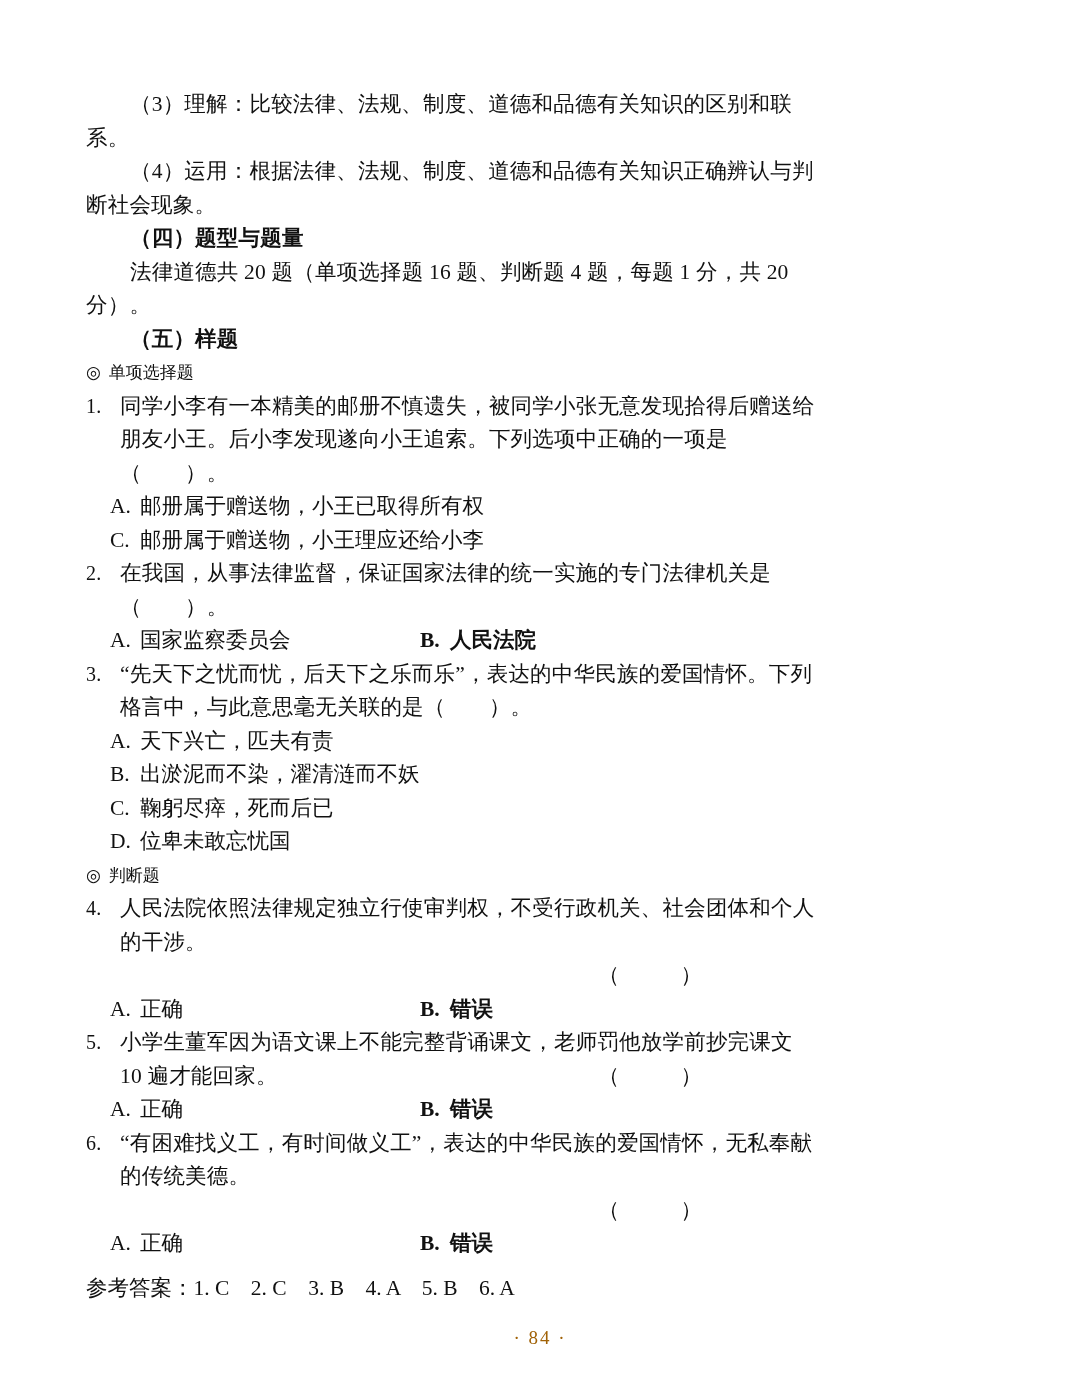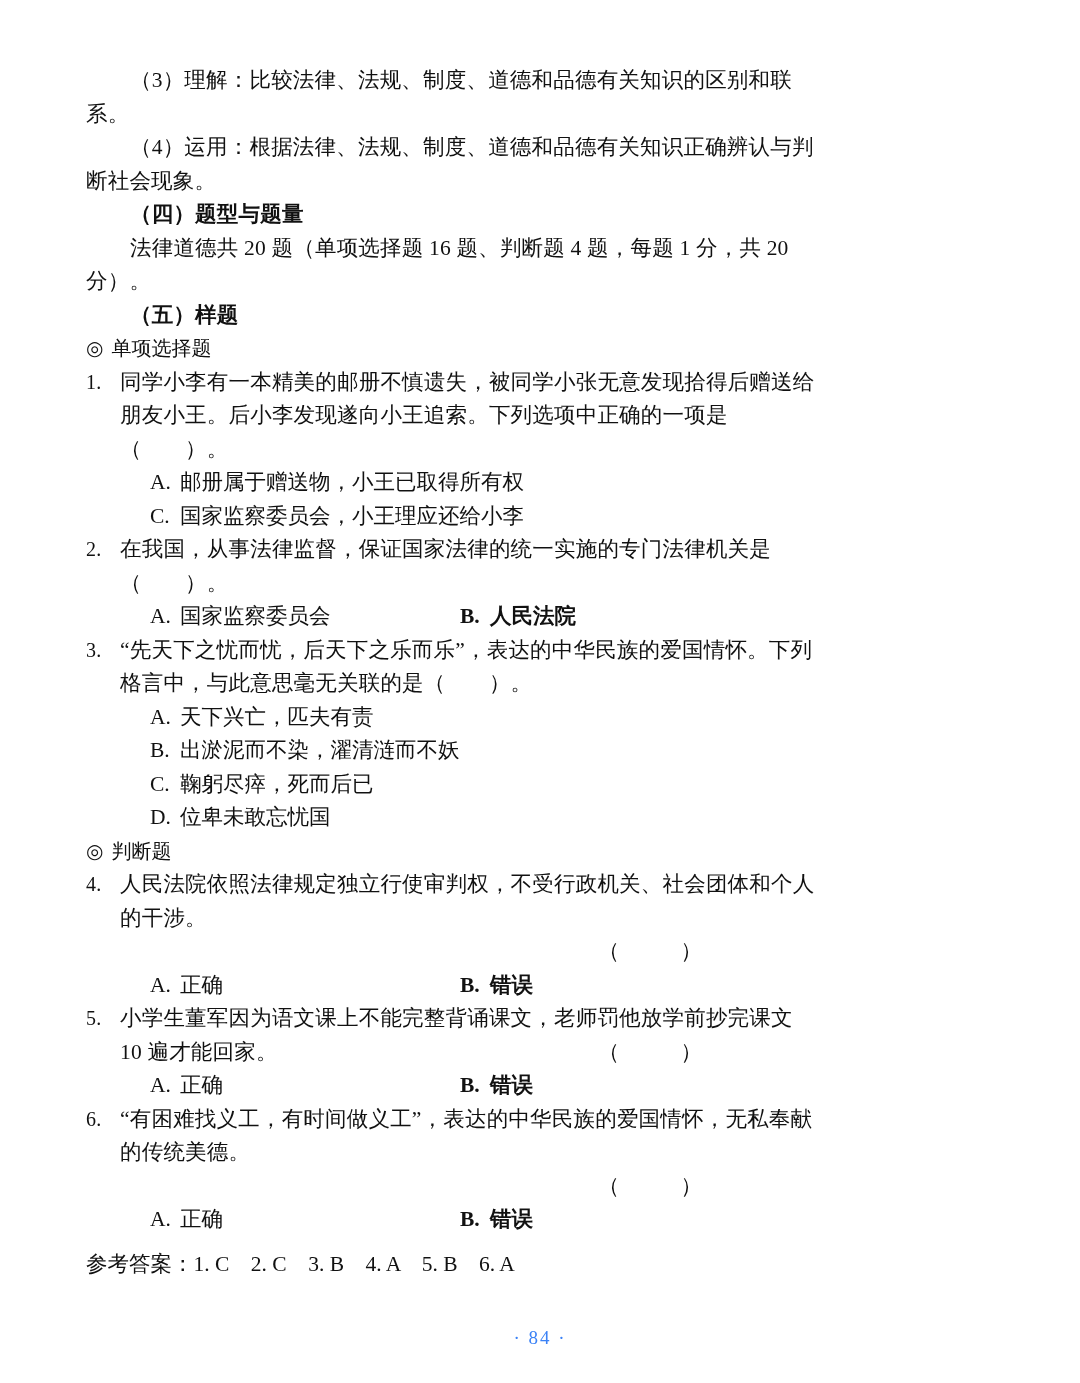--- a/index.html
+++ b/index.html
@@ -13,21 +13,21 @@
     position: relative;
     font-family: "Liberation Serif", "DejaVu Serif", serif;
     color: #111111;
   }
   .page {
     position: absolute;
     left: 0; top: 0;
     width: 904px;
     height: 1383px;
     box-sizing: border-box;
-    padding: 64px 86px 40px 86px;
+    padding: 88px 86px 40px 86px;
   }
   .line {
     font-size: 21.5px;
     line-height: 33.5px;
     letter-spacing: 0.2px;
     white-space: pre-wrap;
   }
   
   .indent2 { text-indent: 44px; }
   .hang-num {
@@ -37,21 +37,21 @@
   .hang-num .num {
     width: 34px;
     flex: 0 0 34px;
     font-size: 20px;
     line-height: 33.5px;
   }
   .hang-num .body {
     flex: 1 1 auto;
   }
   .choices {
-    margin-left: 64px;
+    margin-left: 24px;
   }
   .choice-row {
     display: flex;
   }
   .choice-row .c-left {
     width: 310px;
     flex: 0 0 310px;
   }
   .choice-row .c-right {
     flex: 1 1 auto;
@@ -59,21 +59,21 @@
   }
   .choice {
     font-size: 21.5px;
     line-height: 33.5px;
   }
   .choice .lab {
     display: inline-block;
     min-width: 30px;
   }
   .section-mark {
-    font-size: 20px;
+    font-size: 17px;
     line-height: 33.5px;
   }
   .section-mark .circ {
     margin-right: 8px;
   }
   .bold-head {
     font-weight: 700;
   }
   .tf-blank {
     text-align: right;
@@ -88,21 +88,21 @@
     margin-top: 11px;
   }
   .footer {
     position: absolute;
     left: 0;
     bottom: 34px;
     width: 1080px;
     text-align: center;
     font-size: 19px;
     letter-spacing: 2px;
-    color: #3b82f6;
+    color: #a16207;
   }
 </style>
 </head>
 <body>
 
 <div class="page">
 
   <div class="line indent2">（3）理解：比较法律、法规、制度、道德和品德有关知识的区别和联系。</div>
   <div class="line indent2">（4）运用：根据法律、法规、制度、道德和品德有关知识正确辨认与判断社会现象。</div>
 
@@ -113,21 +113,21 @@
   <div class="section-mark">
     <span class="circ">◎</span><span>单项选择题</span>
   </div>
 
   <div class="hang-num">
     <div class="num line">1.</div>
     <div class="body line">同学小李有一本精美的邮册不慎遗失，被同学小张无意发现拾得后赠送给朋友小王。后小李发现遂向小王追索。下列选项中正确的一项是（　　）。</div>
   </div>
   <div class="choices">
     <div class="choice"><span class="lab">A.</span><span>邮册属于赠送物，小王已取得所有权</span></div>
-    <div class="choice"><span class="lab">C.</span><span>国家监察委员会，小王理应还给小李</span></div>
+    <div class="choice"><span class="lab">C.</span><span>邮册属于赠送物，小王理应还给小李</span></div>
   </div>
 
   <div class="hang-num">
     <div class="num line">2.</div>
     <div class="body line">在我国，从事法律监督，保证国家法律的统一实施的专门法律机关是（　　）。</div>
   </div>
   <div class="choices">
     <div class="choice-row">
       <div class="c-left choice"><span class="lab">A.</span><span>国家监察委员会</span></div>
       <div class="c-right choice"><span class="lab">B.</span><span>人民法院</span></div>

